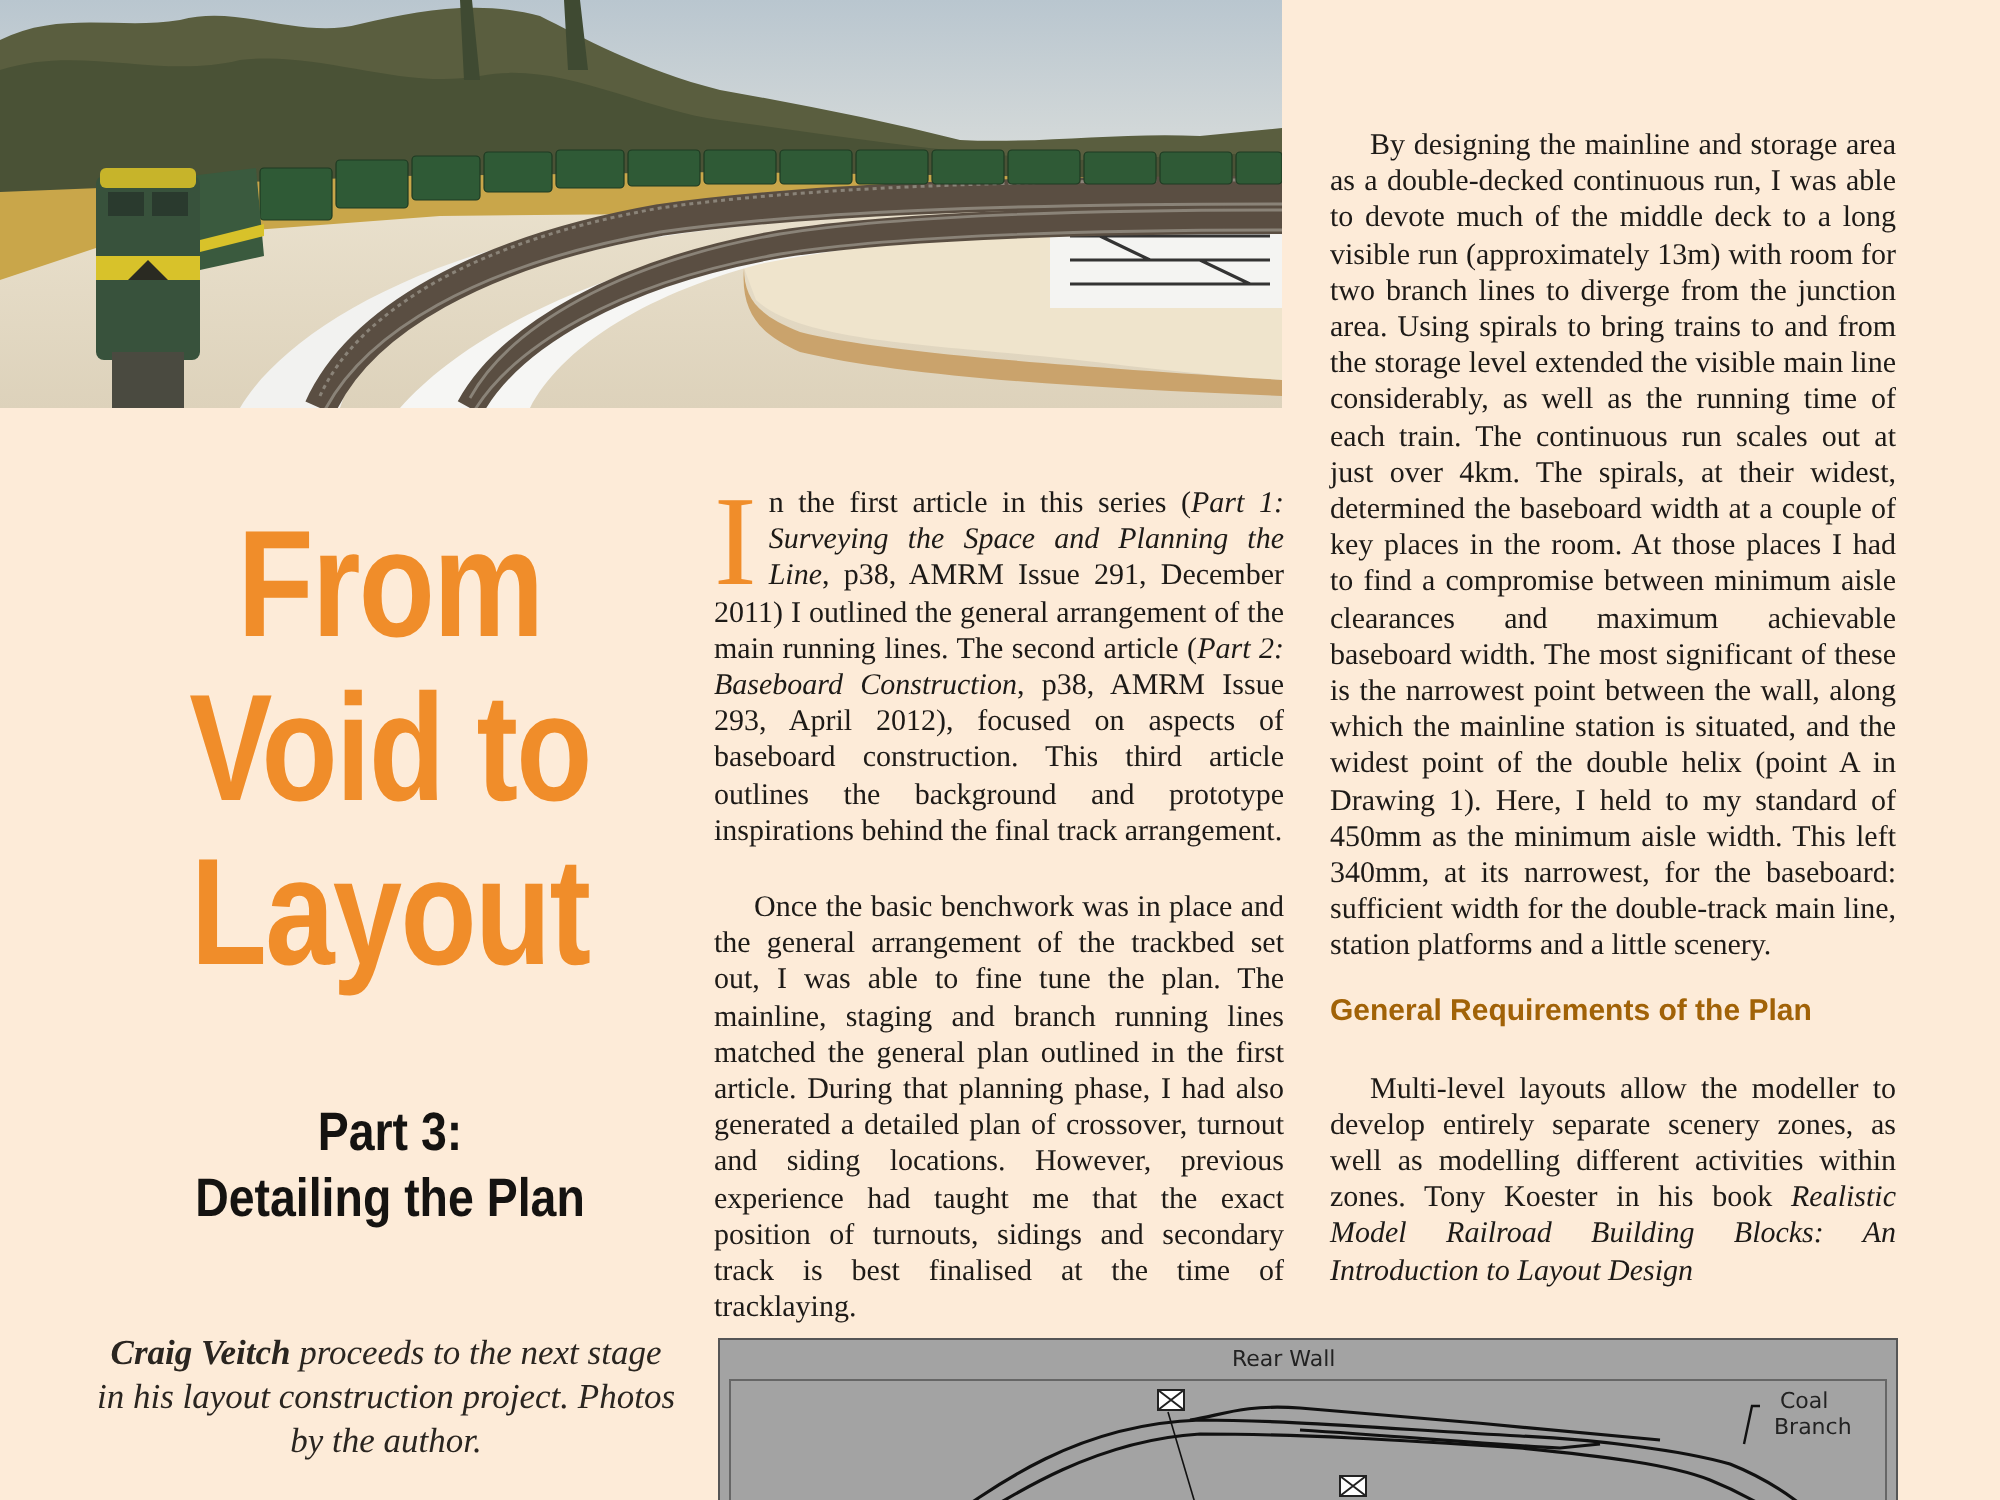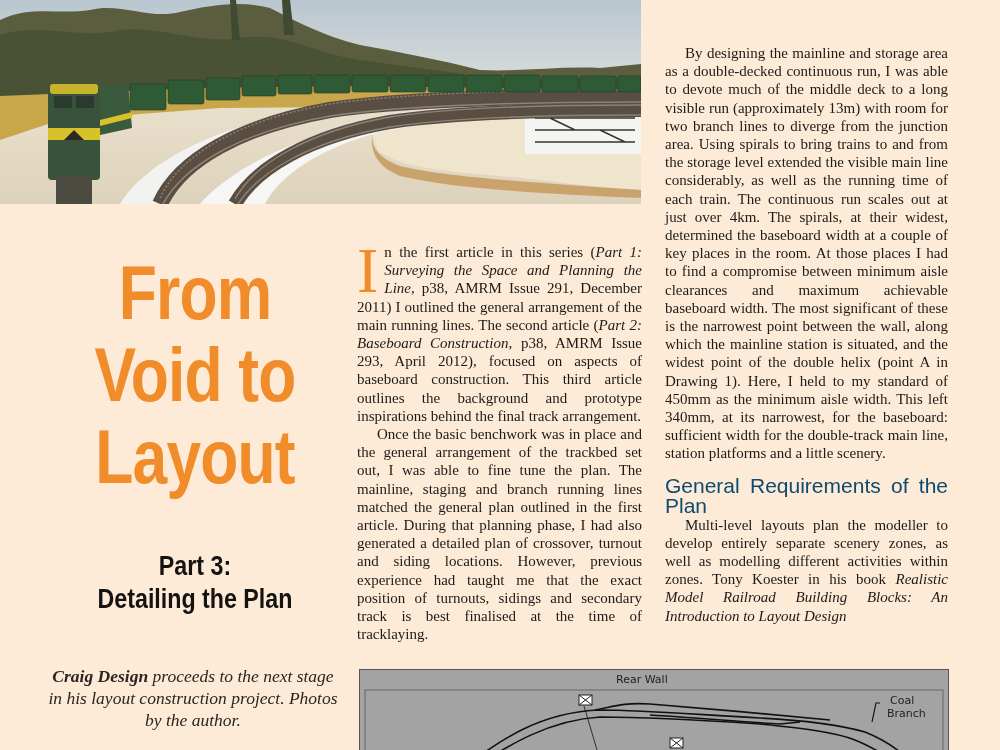--- a/index.html
+++ b/index.html
@@ -41,32 +41,32 @@
     font-style: italic; font-size: 17.5px; line-height: 22px; color: #2a2520;
   }
   .standfirst b { font-weight: bold; }
 
   
   .col {
     position: absolute; font-size: 15px; line-height: 18.2px; text-align: justify;
     hyphens: manual;
   }
   .col p { margin: 0; }
-  .col p.indent { text-indent: 20px; }
+  .col p.indent { text-indent: 20px; margin-top: 20px; }
   .col2 { left: 357px; top: 243px; width: 285px; }
   .col3 { left: 665px; top: 44px; width: 283px; }
   .dropcap {
     float: left; font-size: 64px; line-height: 52px; color: #f08d2a;
     margin: 2px 6px 0 0; font-weight: normal;
   }
   .col i { font-style: italic; }
   .sub-head {
     font-family: "Liberation Sans", "DejaVu Sans", sans-serif;
-    font-weight: normal; font-size: 21px; line-height: 20px;
-    margin: 13px 0 0 0; color: #0c4a6e;
+    font-weight: bold; font-size: 15px; line-height: 20px;
+    margin: 13px 0 0 0; color: #a16207;
   }
 
   
   .diagram {
     position: absolute; left: 359px; top: 669px; width: 588px; height: 81px;
     background: #a3a3a3; border: 1.5px solid #555; border-bottom: none;
     overflow: hidden;
   }
   .diagram svg { display: block; }
   .diagram-label {
@@ -152,34 +152,34 @@
     <span>Void to</span>
     <span>Layout</span>
   </h1>
   <div class="subtitle">
     <span>Part 3:</span>
     <span>Detailing the Plan</span>
   </div>
 </div>
 
 <div class="standfirst">
-  <b>Craig Design</b><span> proceeds to the next stage in his layout construction project. Photos by the author.</span>
+  <b>Craig Veitch</b><span> proceeds to the next stage in his layout construction project. Photos by the author.</span>
 </div>
 
 <div class="col col2">
   <p>
     <span class="dropcap">I</span><span>n the first article in this series (</span><i>Part 1: Surveying the Space and Planning the Line</i><span>, p38, AMRM Issue 291, December 2011) I outlined the general arrangement of the main running lines. The second article (</span><i>Part 2: Baseboard Construction</i><span>, p38, AMRM Issue 293, April 2012), focused on aspects of baseboard construction. This third article outlines the background and prototype inspirations behind the final track arrangement.</span>
   </p>
   <p class="indent">Once the basic benchwork was in place and the general arrangement of the trackbed set out, I was able to fine tune the plan. The mainline, staging and branch running lines matched the general plan outlined in the first article. During that planning phase, I had also generated a detailed plan of crossover, turnout and siding locations. However, previous experience had taught me that the exact position of turnouts, sidings and secondary track is best finalised at the time of tracklaying.</p>
 </div>
 
 <div class="col col3">
   <p class="indent">By designing the mainline and storage area as a double-decked continuous run, I was able to devote much of the middle deck to a long visible run (approximately 13m) with room for two branch lines to diverge from the junction area. Using spirals to bring trains to and from the storage level extended the visible main line considerably, as well as the running time of each train. The continuous run scales out at just over 4km. The spirals, at their widest, determined the baseboard width at a couple of key places in the room. At those places I had to find a compromise between minimum aisle clearances and maximum achievable baseboard width. The most significant of these is the narrowest point between the wall, along which the mainline station is situated, and the widest point of the double helix (point A in Drawing 1). Here, I held to my standard of 450mm as the minimum aisle width. This left 340mm, at its narrowest, for the baseboard: sufficient width for the double-track main line, station platforms and a little scenery.</p>
   <h2 class="sub-head">General Requirements of the Plan</h2>
-  <p class="indent"><span>Multi-level layouts plan the modeller to develop entirely separate scenery zones, as well as modelling different activities within zones. Tony Koester in his book </span><i>Realistic Model Railroad Building Blocks: An Introduction to Layout Design</i></p>
+  <p class="indent"><span>Multi-level layouts allow the modeller to develop entirely separate scenery zones, as well as modelling different activities within zones. Tony Koester in his book </span><i>Realistic Model Railroad Building Blocks: An Introduction to Layout Design</i></p>
 </div>
 
 <div class="diagram">
   <svg width="588" height="82" viewBox="0 0 588 82">
     <rect x="5" y="20" width="578" height="70" fill="none" stroke="#666" stroke-width="1"></rect>
     <text x="256" y="13" class="diagram-label">Rear Wall</text>
     <text x="530" y="34" class="diagram-label">Coal</text>
     <text x="527" y="47" class="diagram-label">Branch</text>
 
     <path d="M520,33 L516,33 L512,52" stroke="#111" stroke-width="1.2" fill="none"></path>

